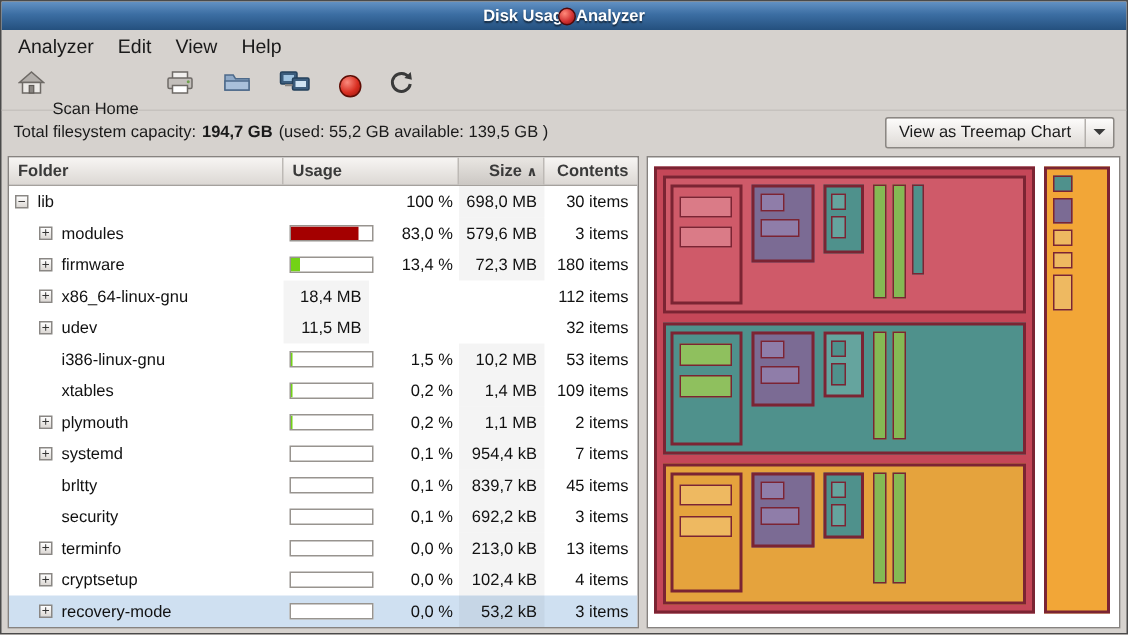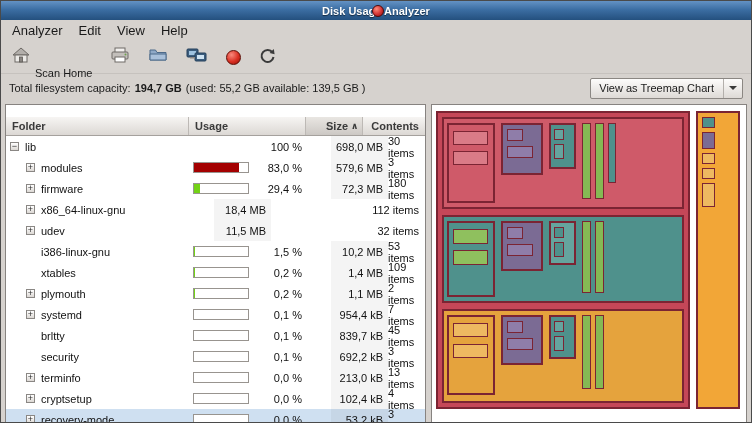--- a/index.html
+++ b/index.html
@@ -79,21 +79,20 @@
     display:flex; flex-direction:column; overflow:hidden;
   }
   .chart-panel {
     flex:1; background:#fff; border:1px solid #878380; position:relative; overflow:hidden;
   }
   
   .thead {
     height:19px; flex:none; display:flex;
     background:linear-gradient(180deg,#f7f5f3 0%,#dcd8d4 100%);
     border-bottom:1px solid #a5a19d;
-    margin-top:12px;
   }
   .th {
     font-size:11px; font-weight:bold; color:#3a3a3a;
     display:flex; align-items:center; padding:0 6px;
     border-right:1px solid #bdb9b5;
   }
   .th-folder { width:183px; }
   .th-usage  { width:117px; }
   .th-size   { width:57px; background:linear-gradient(180deg,#e9e6e2 0%,#ccc8c4 100%); justify-content:space-between;padding-left:20px; }
   .th-contents { flex:1; border-right:none; justify-content:flex-end; }
@@ -115,21 +114,21 @@
     background:linear-gradient(180deg,#ffffff 0%,#dcd8d4 100%);
   }
   .flabel { white-space:nowrap; }
   .c-usage { width:117px; padding:0 4px; }
   .ubar {
     width:56px; height:11px; border:1px solid #98948f; background:#fff;
     overflow:hidden; flex:none; display:block;
   }
   .ufill { display:block; height:100%; }
   .upct { margin-left:auto; }
-  .c-size { width:57px; justify-content:flex-end; padding-right:5px; background:rgba(0,0,0,0.045);margin-left:25px; }
+  .c-size { width:57px; justify-content:flex-end; padding-right:5px; background:rgba(0,0,0,0.045); }
   .c-contents { flex:1; justify-content:flex-end; padding-right:6px; }
   
   .treemap { position:absolute; inset:0; }
   .tmrect { position:absolute; border-style:solid; border-color:var(--maroon); }
 </style>
 </head>
 <body>
 
 <div class="window">
 
@@ -257,21 +256,21 @@
           </div>
           <div class="trow">
             <div class="cell c-folder depth1">
               <span class="expander plus">+</span>
               <span class="flabel">firmware</span>
             </div>
             <div class="cell c-usage">
               <span class="ubar">
                 <span class="ufill" style="width: 10.4%; background: rgb(115, 210, 22);"></span>
               </span>
-              <span class="upct">29,4 %</span>
+              <span class="upct">13,4 %</span>
             </div>
             <div class="cell c-size">72,3 MB</div>
             <div class="cell c-contents">180 items</div>
           </div>
           <div class="trow">
             <div class="cell c-folder depth1">
               <span class="expander plus">+</span>
               <span class="flabel">x86_64-linux-gnu</span>
             </div>
             <div class="cell c-size">18,4 MB</div>

